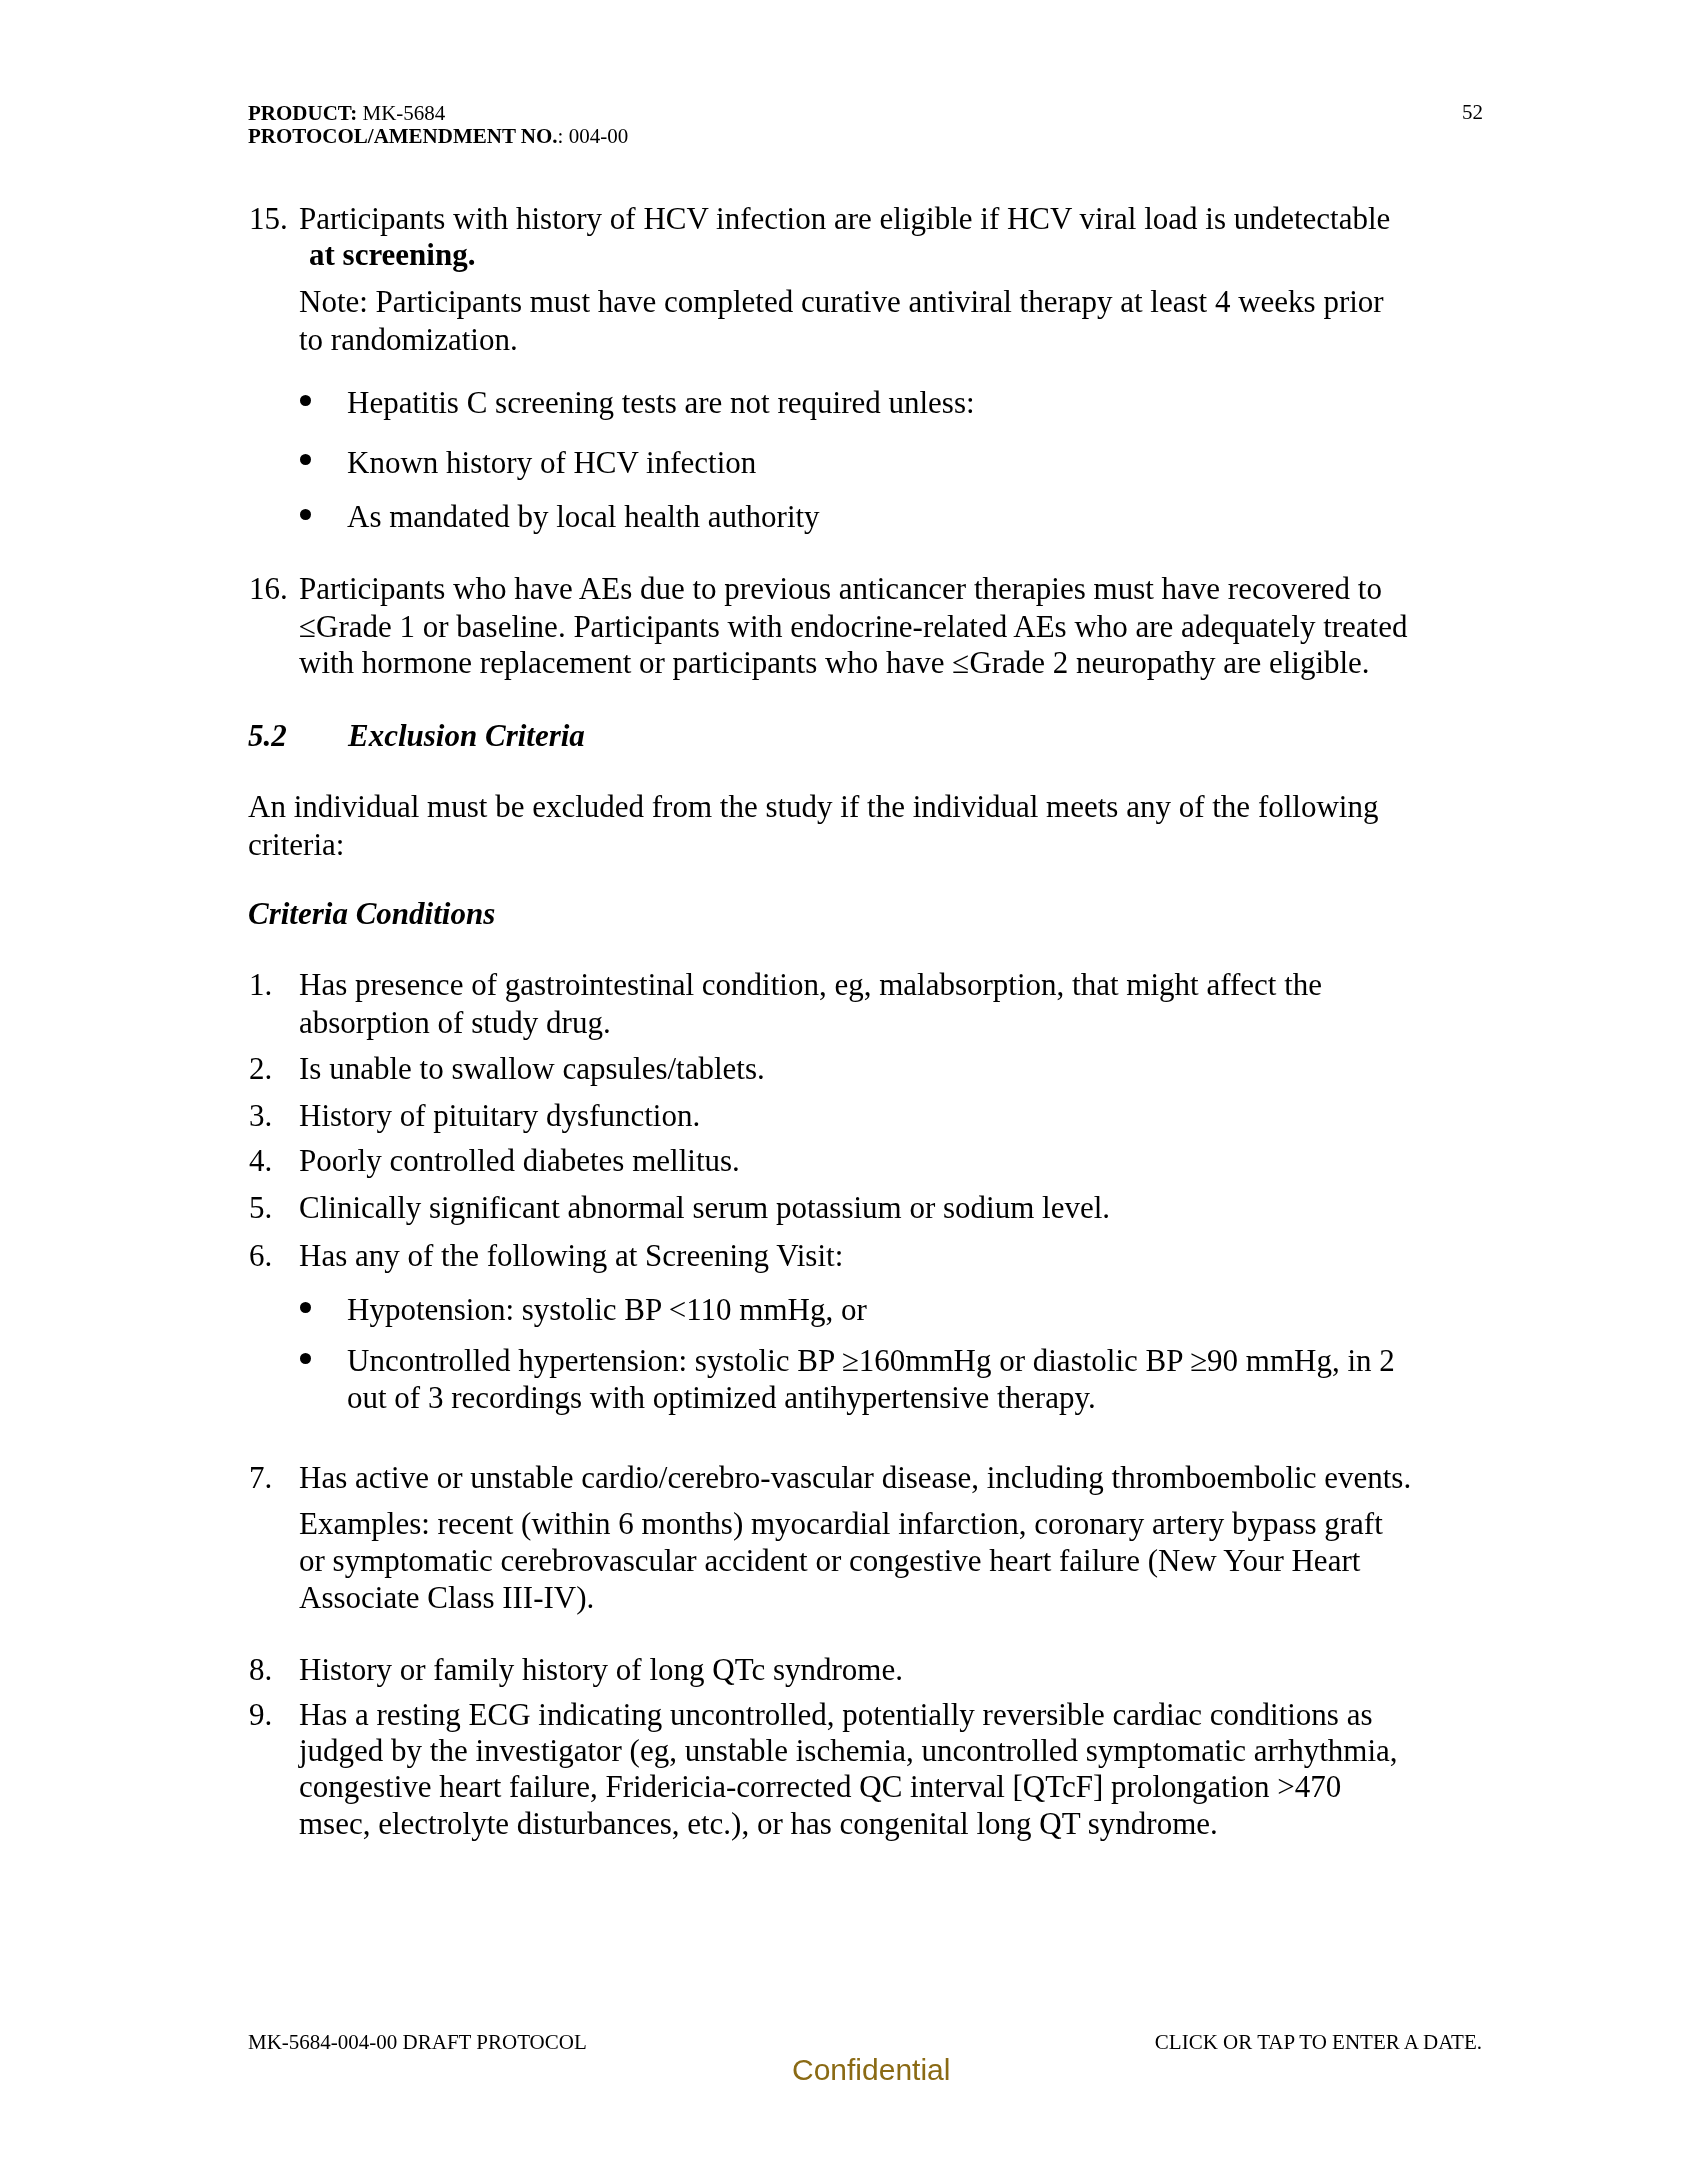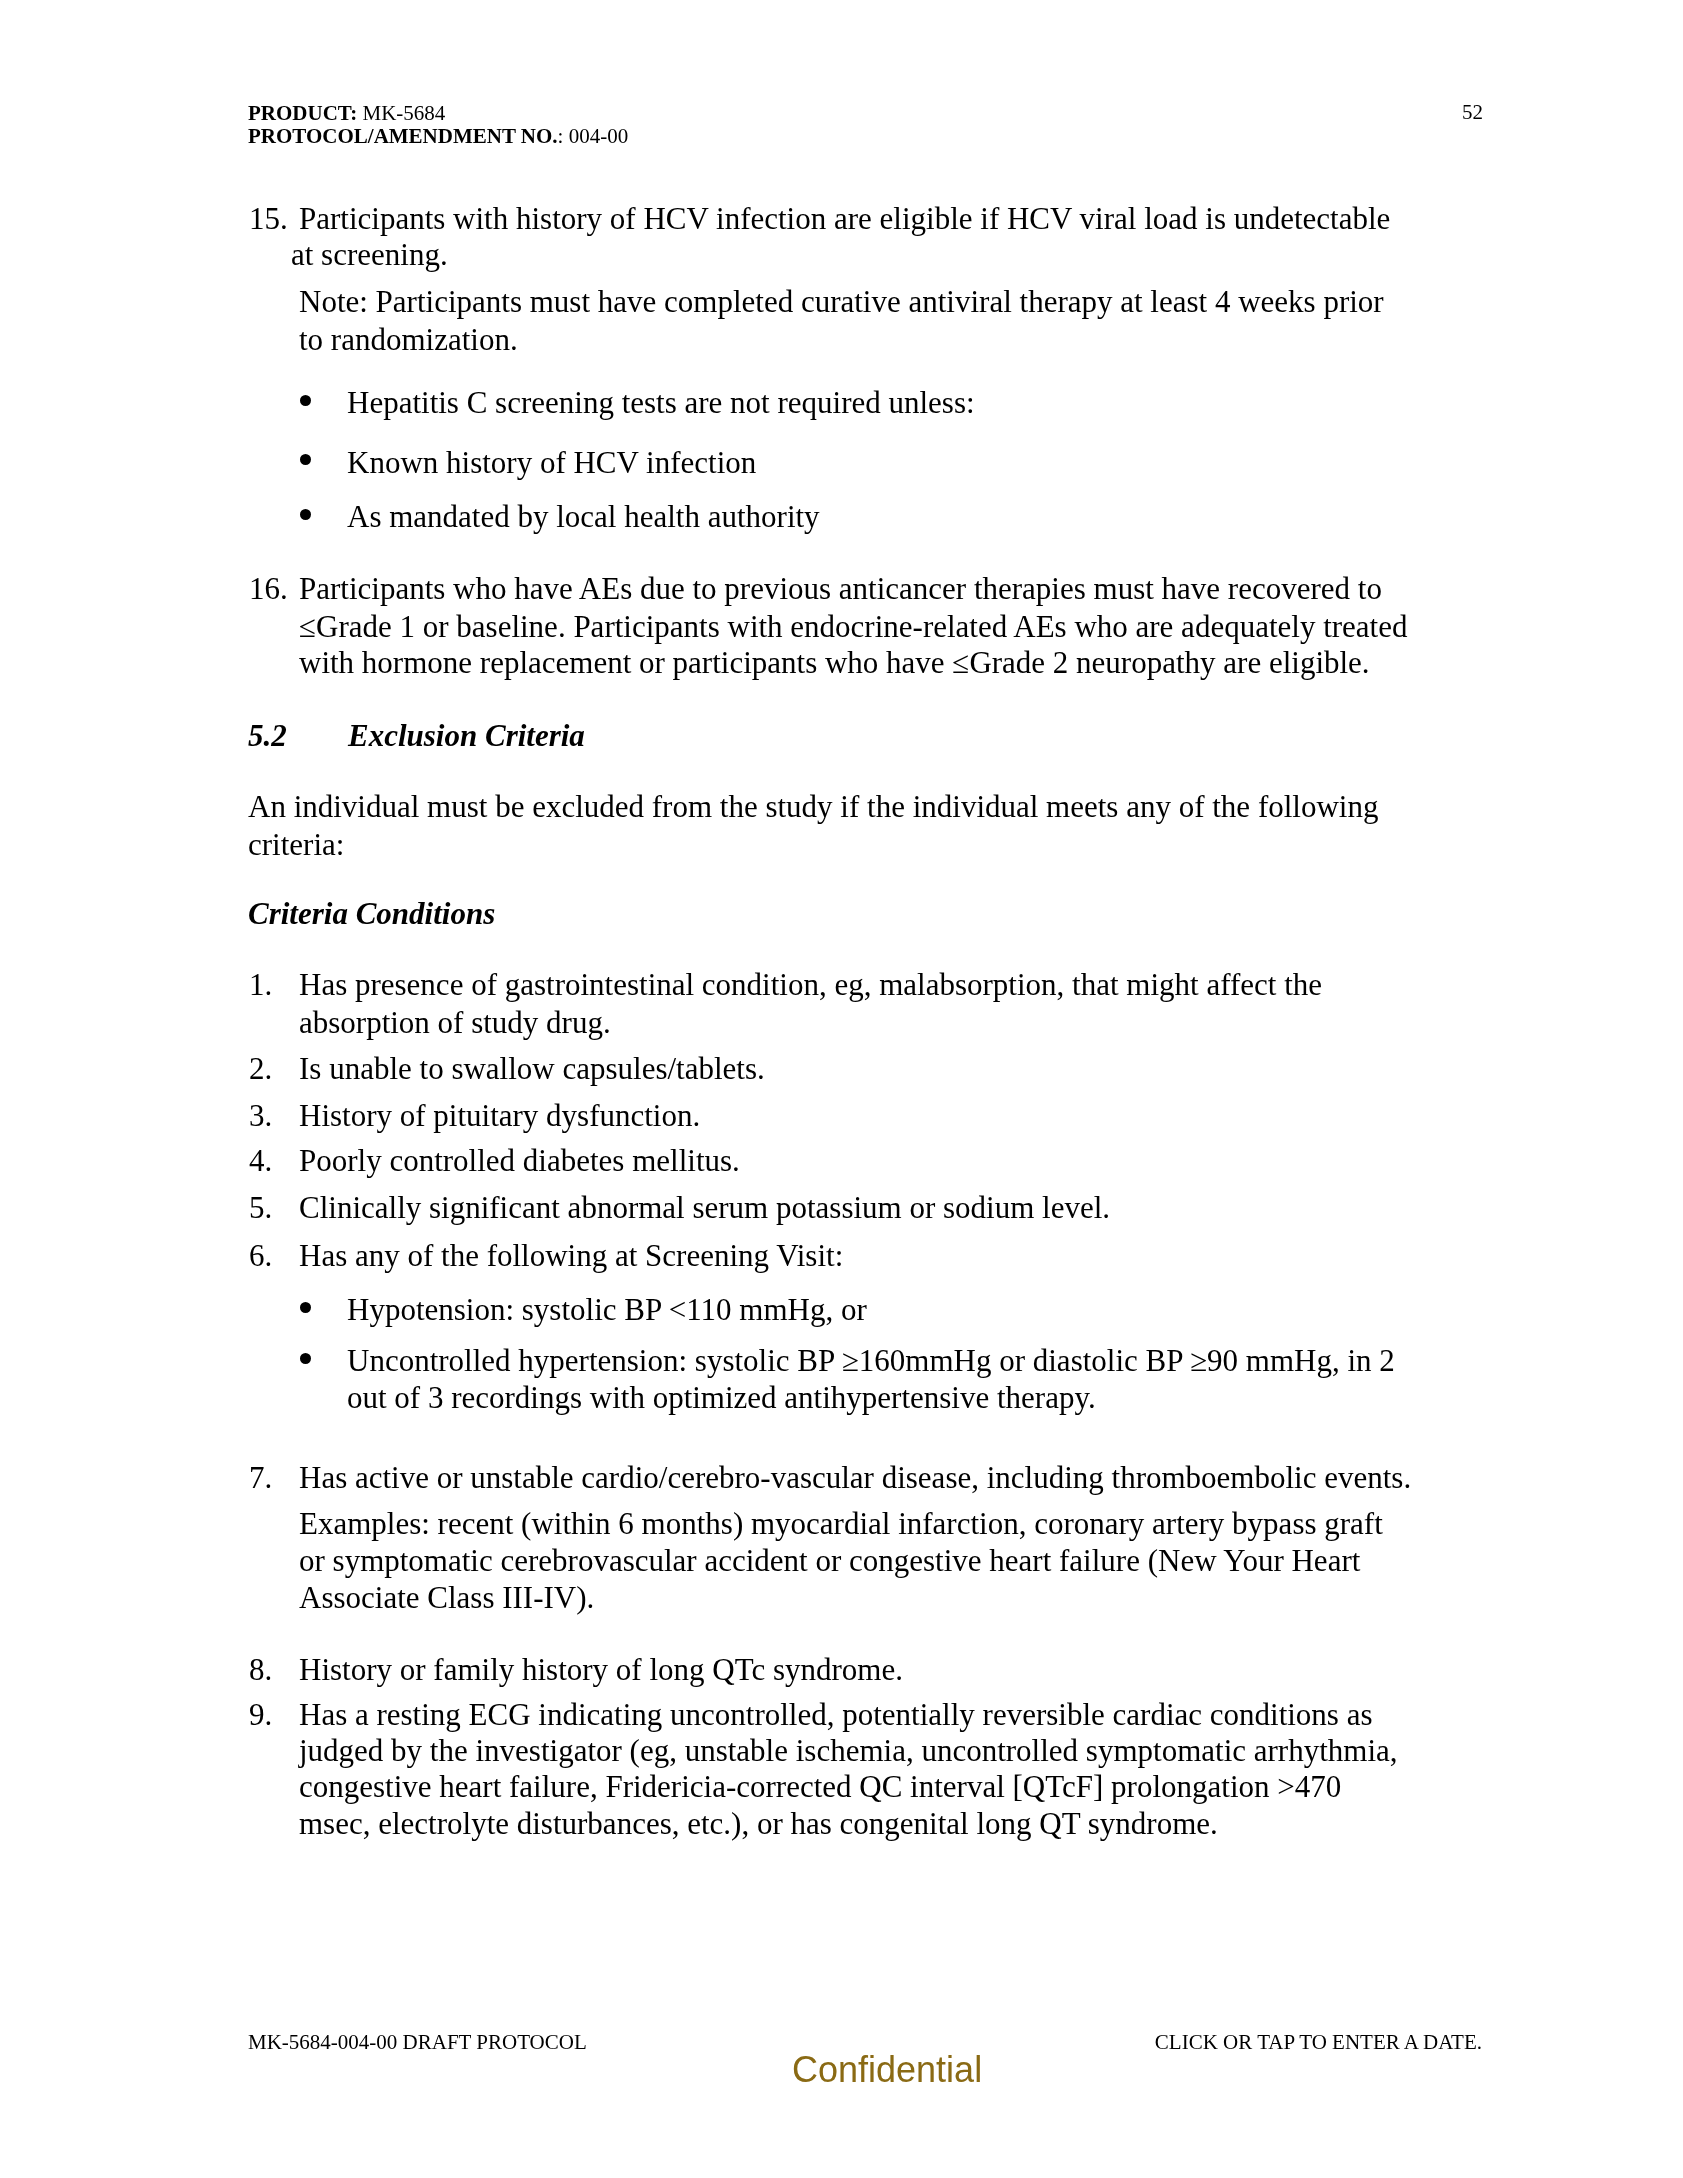--- a/index.html
+++ b/index.html
@@ -7,39 +7,39 @@
          font-family: "Liberation Serif", "DejaVu Serif", serif; color: #000; }
   .ln { position: absolute; white-space: nowrap; font-size: 31px; line-height: 31px; }
   .hdr { position: absolute; white-space: nowrap; font-size: 21px; line-height: 21px; }
   .b { font-weight: bold; }
   .num { position: absolute; white-space: nowrap; font-size: 31px; line-height: 31px; }
   .bullet { position: absolute; width: 11px; height: 11px; border-radius: 50%; background: #000; }
   .h2 { position: absolute; white-space: nowrap; font-size: 31px; line-height: 31px; font-weight: bold; font-style: italic; }
   .footer-left { position: absolute; left: 248px; top: 2032px; font-size: 21px; line-height: 21px; white-space: nowrap; }
   .footer-right { position: absolute; right: 201px; top: 2032px; font-size: 21px; line-height: 21px; white-space: nowrap; color: #7f7f7f; }
   .confidential { position: absolute; left: 792px; top: 2056px; font-family: "Liberation Sans", "DejaVu Sans", sans-serif;
-                  font-size: 36px; line-height: 27px; white-space: nowrap; }
+                  font-size: 30px; line-height: 27px; white-space: nowrap; }
 </style>
 </head>
 <body>
 
 <div>
   <div class="hdr" style="left:248px; top:103px;">
     <span class="b">PRODUCT:</span><span> MK-5684</span>
   </div>
   <div class="hdr" style="left:248px; top:126px;">
     <span class="b">PROTOCOL/AMENDMENT NO.</span><span>: 004-00</span>
   </div>
   <div class="hdr" style="right:200px; top:102px;">52</div>
 </div>
 
 <div>
   <span class="num" style="left:249px; top:203px;">15.</span>
   <span class="ln" style="left:299px; top:203px;">Participants with history of HCV infection are eligible if HCV viral load is undetectable</span>
-  <span class="ln" style="left:291px; top:239px;">at screening.</span>
+  <span class="ln" style="left:309px; top:239px;font-weight:bold;">at screening.</span>
   <span class="ln" style="left:299px; top:286px;">Note: Participants must have completed curative antiviral therapy at least 4 weeks prior</span>
   <span class="ln" style="left:299px; top:324px;">to randomization.</span>
 
   <span class="bullet" style="left:300px; top:395px;"></span>
   <span class="ln" style="left:347px; top:387px;">Hepatitis C screening tests are not required unless:</span>
   <span class="bullet" style="left:300px; top:454px;"></span>
   <span class="ln" style="left:347px; top:447px;text-align:right;">Known history of HCV infection</span>
   <span class="bullet" style="left:300px; top:509px;"></span>
   <span class="ln" style="left:347px; top:501px;">As mandated by local health authority</span>
 </div>

